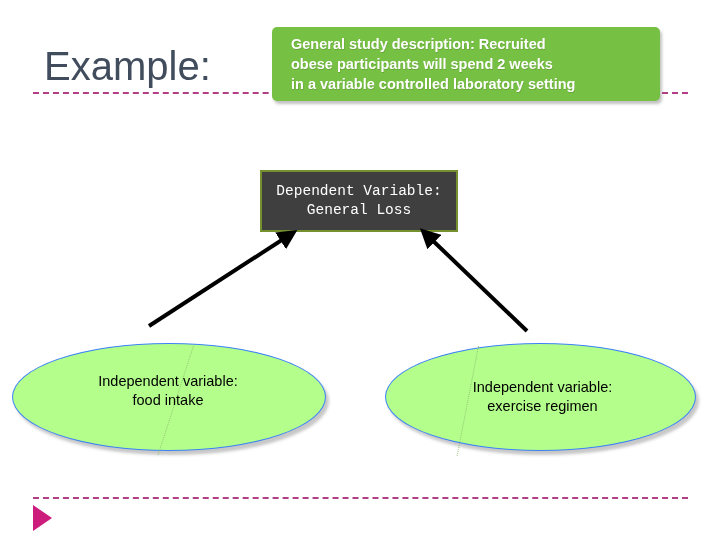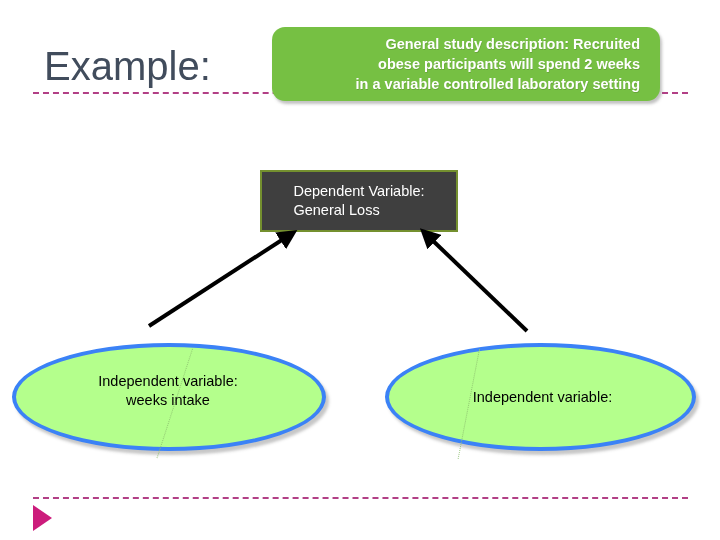--- a/index.html
+++ b/index.html
@@ -47,26 +47,25 @@
   }
 
   
   .desc-box {
     position: absolute;
     left: 272px;
     top: 27px;
     width: 388px;
     height: 74px;
     background: #76c043;
-    border-radius: 13px;
+    border-radius: 5px;
     box-shadow: 2px 3px 3px rgba(120,120,120,0.45);
     z-index: 4;
     box-sizing: border-box;
-    padding: 7px 20px 0 19px;
-    text-align: right;
+    padding: 7px 8px 0 19px;
   }
   .desc-box-text {
     color: #ffffff;
     font-size: 14.5px;
     font-weight: bold;
     line-height: 20px;
     font-family: "Liberation Sans", sans-serif;
     text-shadow: 0.5px 0.5px 0 rgba(90,140,50,0.5);
   }
 
@@ -82,39 +81,40 @@
     box-sizing: border-box;
     z-index: 5;
     display: flex;
     align-items: center;
     justify-content: center;
   }
   .dv-box-text {
     color: #ffffff;
     font-size: 14.5px;
     line-height: 19px;
-    font-family: Liberation Sans, sans-serif;
+    text-align: center;
+    font-family: Liberation Mono, monospace;
   }
 
   
   .arrow-layer {
     position: absolute;
     left: 0;
     top: 0;
     width: 720px;
     height: 540px;
     z-index: 6;
     pointer-events: none;
   }
 
   
   .iv-ellipse {
     position: absolute;
     background: #b4ff8c;
-    border: 4px solid #3b82f6;
+    border: 1px solid #3b82f6;
     border-radius: 50%;
     box-sizing: border-box;
     box-shadow: 3px 4px 3px rgba(130,130,130,0.45);
     z-index: 4;
     display: flex;
     align-items: center;
     justify-content: center;
   }
   .iv-ellipse-left {
     left: 12px;
@@ -212,28 +212,29 @@
       </marker>
     </defs>
     <line x1="149" y1="326" x2="288" y2="236" stroke="#000000" stroke-width="4" marker-end="url(#arrowhead)"></line>
     <line x1="527" y1="331" x2="428" y2="236" stroke="#000000" stroke-width="4" marker-end="url(#arrowhead)"></line>
   </svg>
 
   <div class="iv-ellipse iv-ellipse-left">
     <div class="sheen sheen-left"></div>
     <div class="iv-text">
       <div>Independent variable:</div>
-      <div>weeks intake</div>
+      <div>food intake</div>
     </div>
   </div>
 
   <div class="iv-ellipse iv-ellipse-right">
     <div class="sheen sheen-right"></div>
     <div class="iv-text">
       <div>Independent variable:</div>
+      <div>exercise regimen</div>
     </div>
   </div>
 
   <div class="dashed-rule-bottom"></div>
 
   <div class="play-triangle"></div>
 
 </div>
 
 </body></html>

